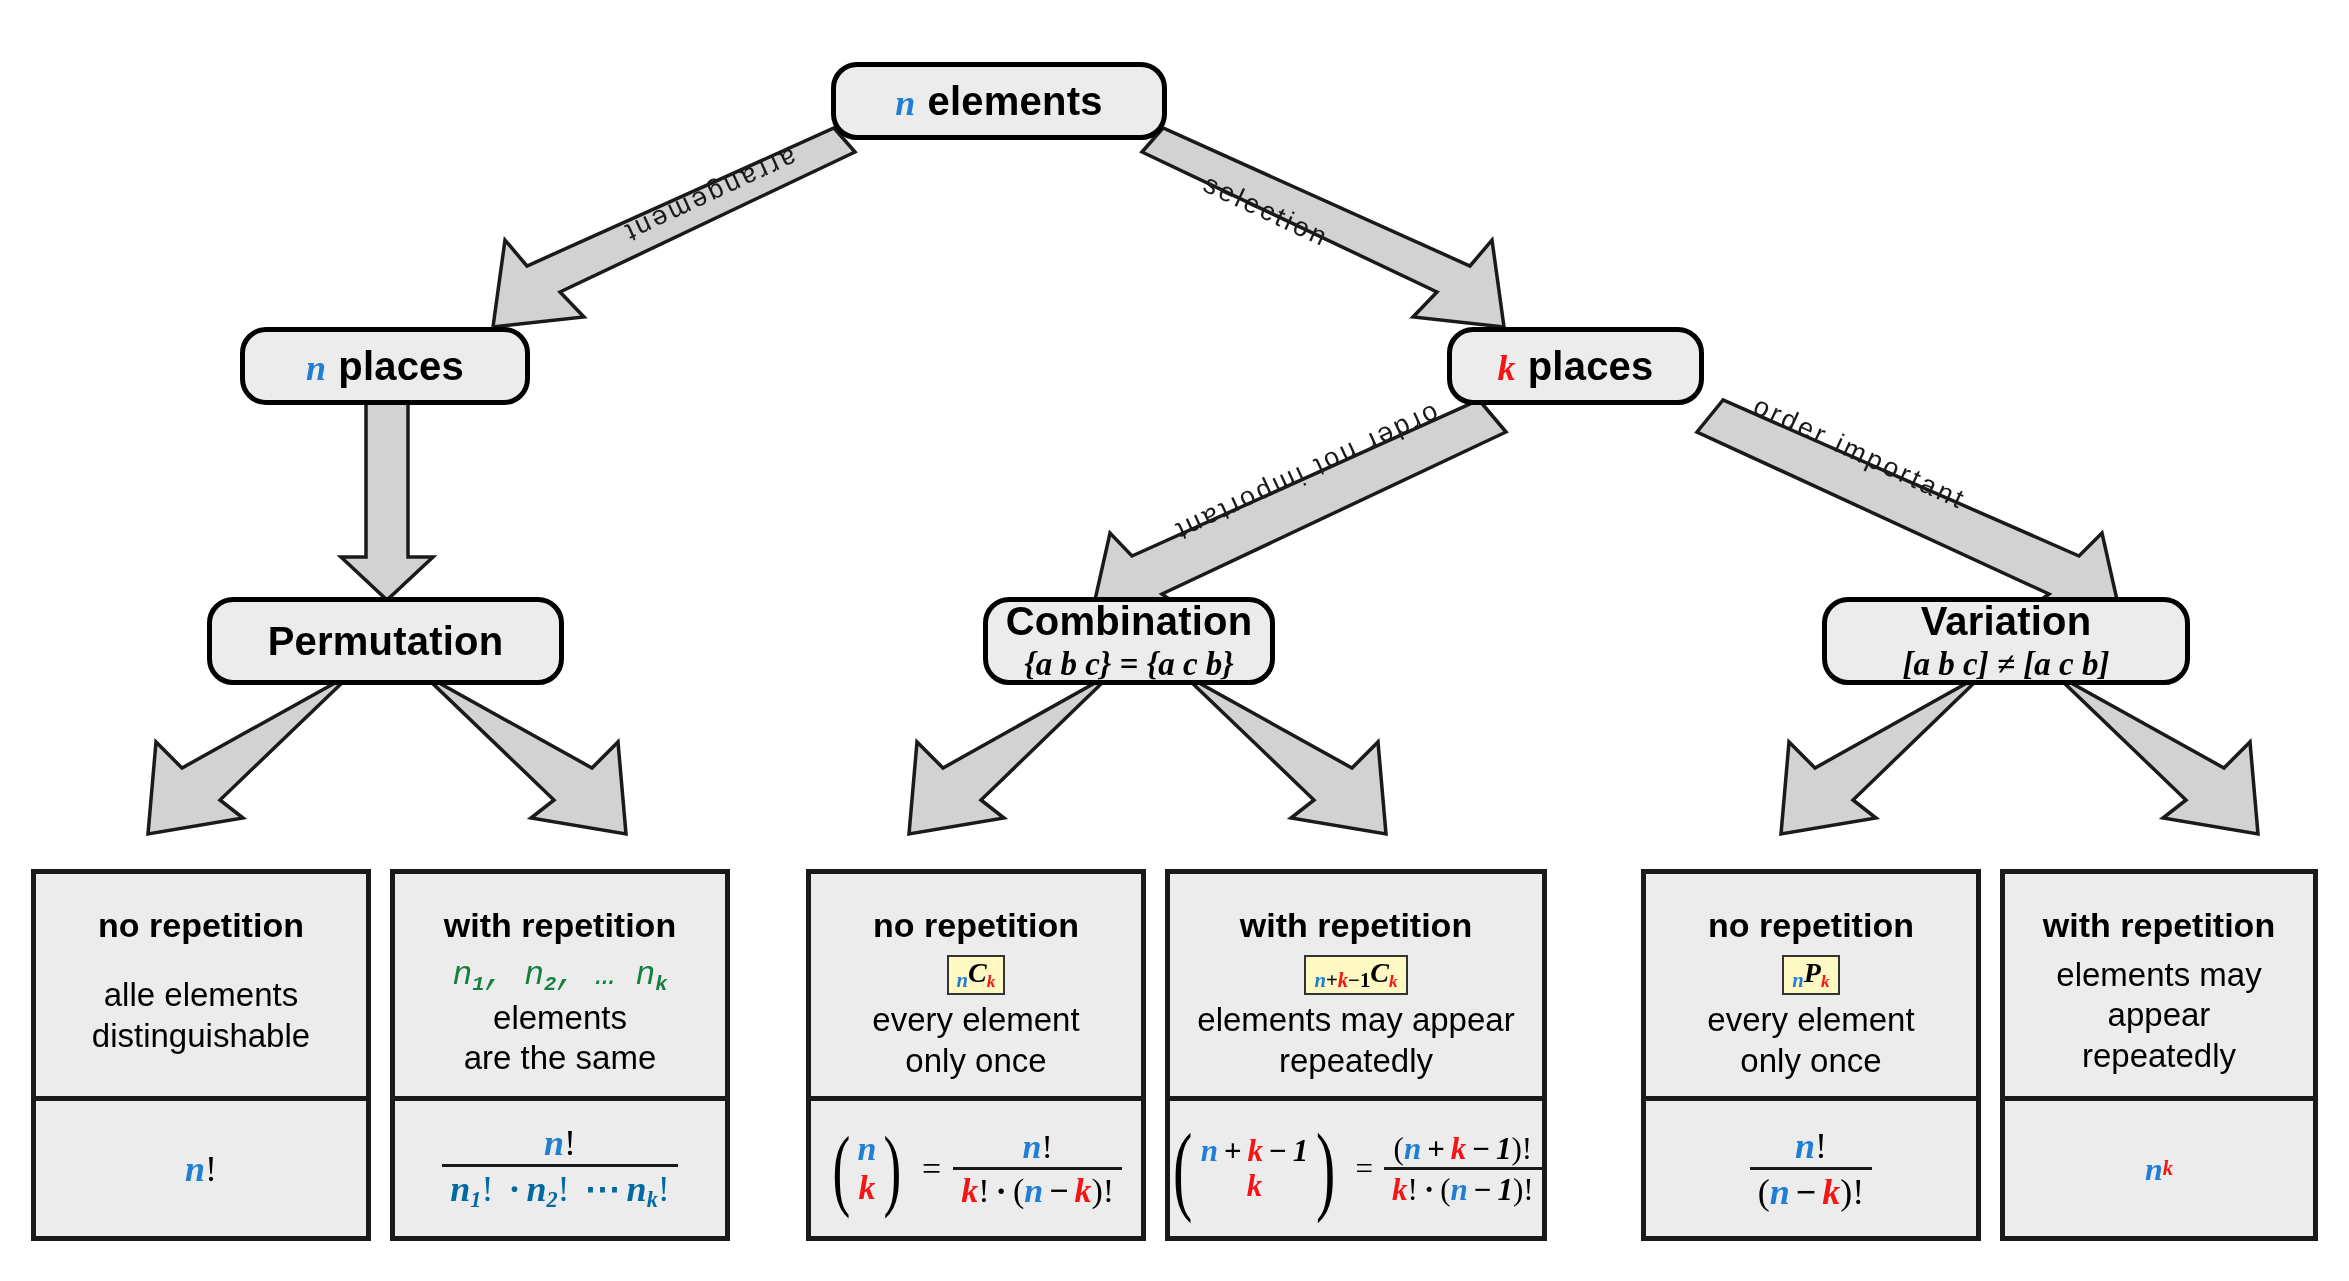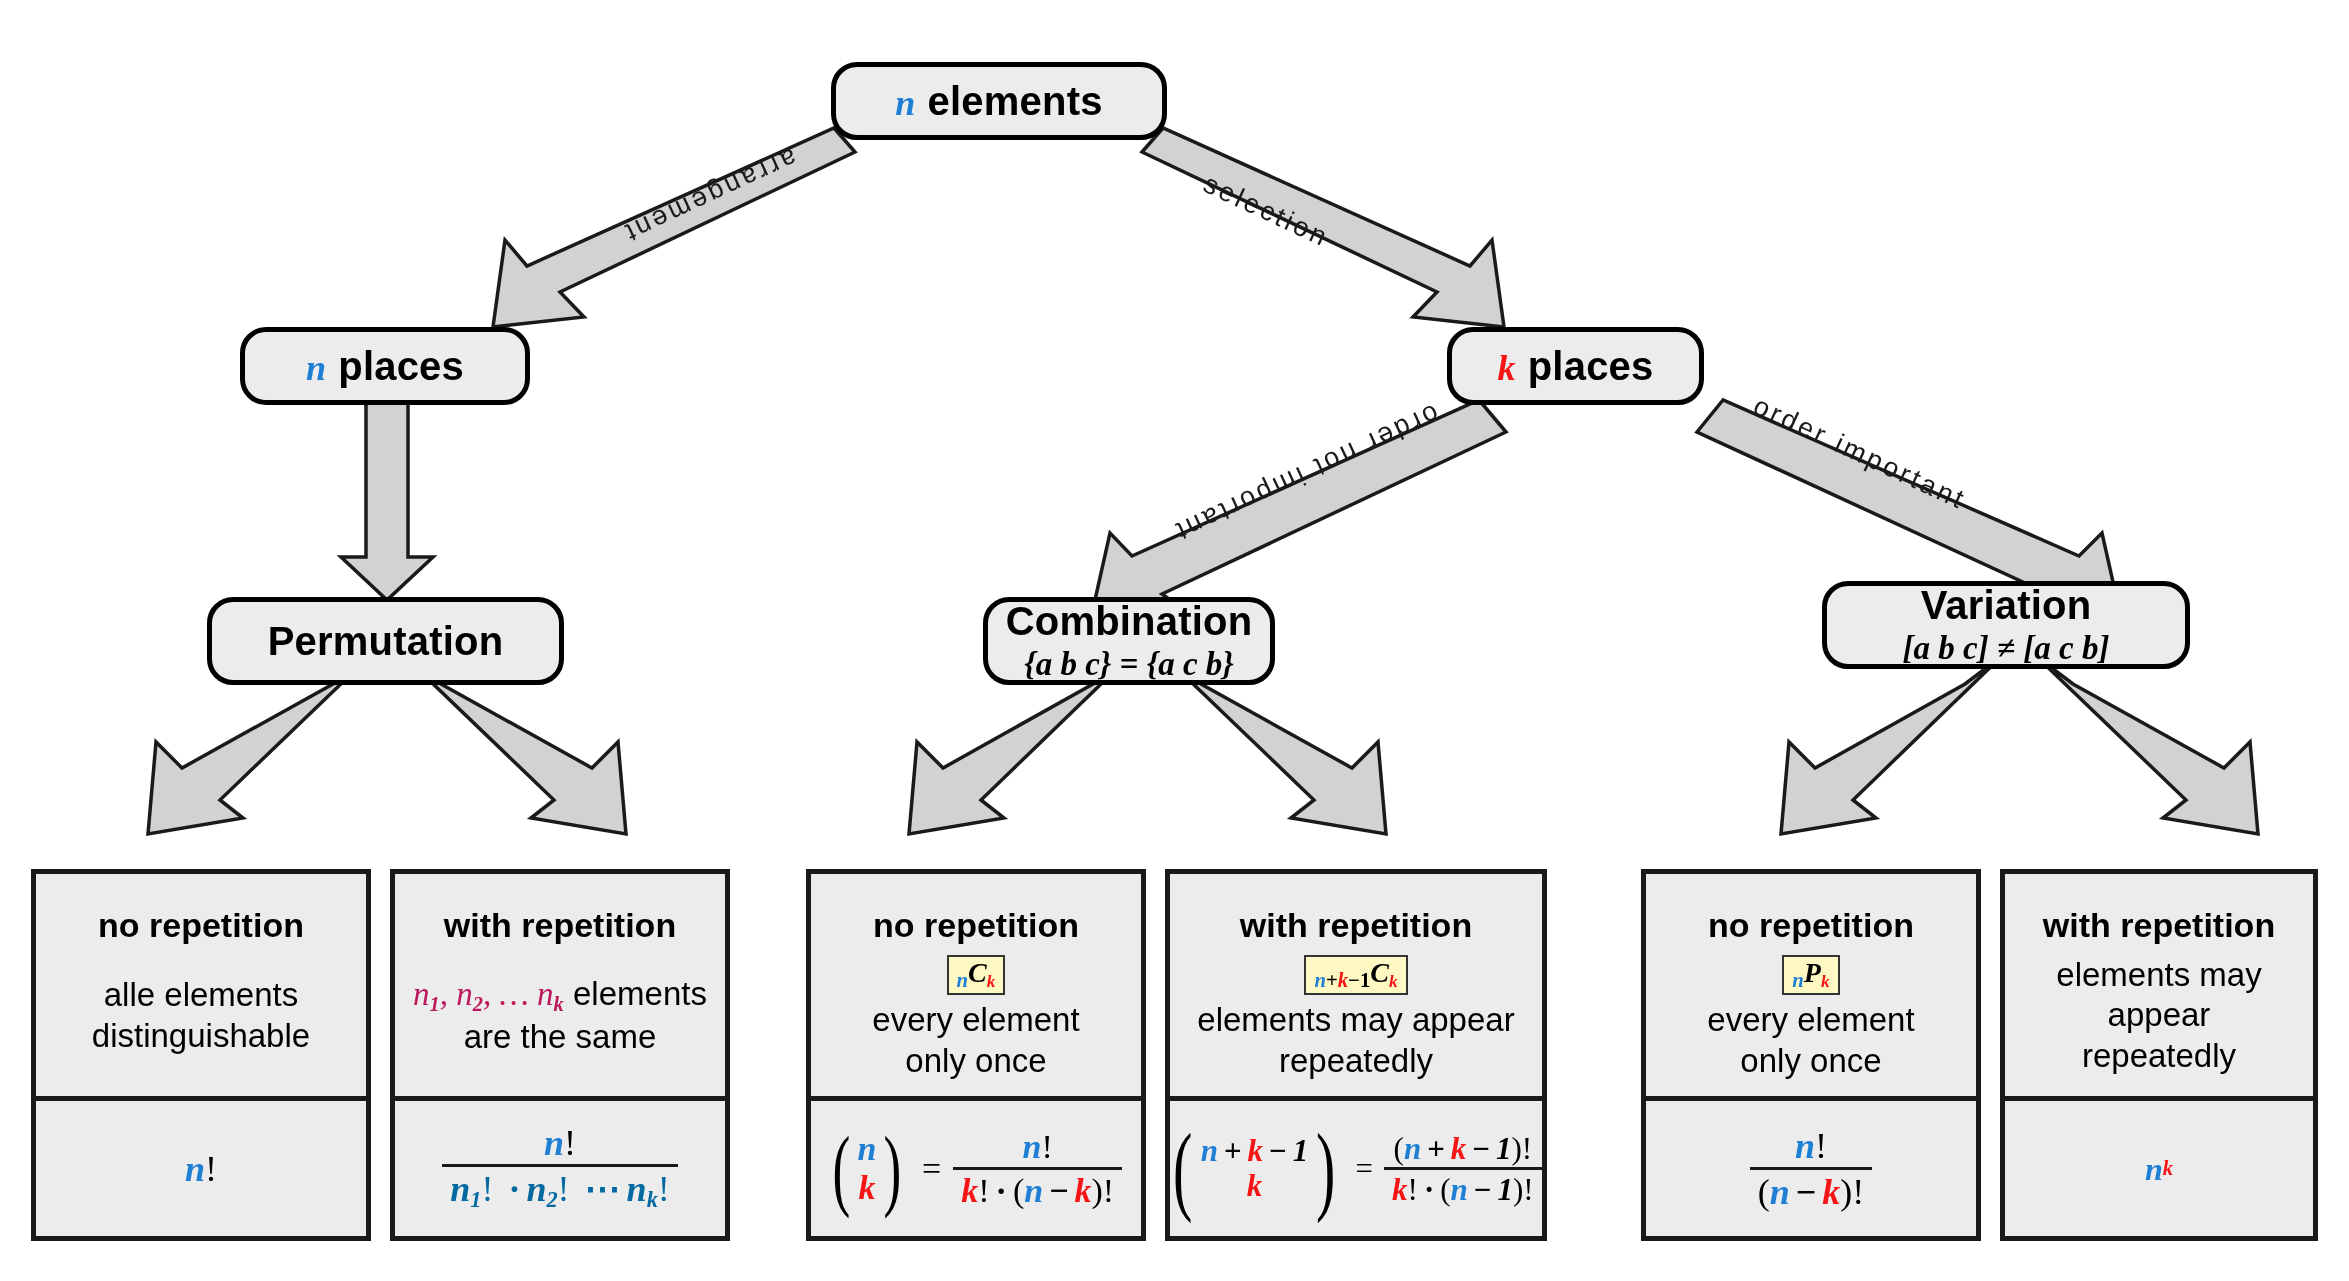--- a/index.html
+++ b/index.html
@@ -100,23 +100,23 @@
     white-space: nowrap;
   }
   .leaf .desc {
     font-size: 33px;
     line-height: 1.22;
     margin-top: auto;
     margin-bottom: auto;
     padding: 0 10px 10px 10px;
   }
   .leaf .desc .grn {
-    font-family: Liberation Serif, serif;
-    font-style: italic;
-    color: #be185d;
+    font-family: Liberation Mono, monospace;
+    font-style: italic;
+    color: #15803d;
   }
 
   
   .blue { color: #1f7fd4; }
   .red  { color: #f61414; }
   .green{ color: #0369a1; }
 
   
   .math {
     font-family: "Liberation Serif", serif;
@@ -279,21 +279,21 @@
 
   <div class="node" style="left:207px; top:597px; width:357px; height:88px;">
     <div class="title">Permutation</div>
   </div>
 
   <div class="node" style="left:983px; top:597px; width:292px; height:88px;">
     <div class="title">Combination</div>
     <div class="sub">{a b c} = {a c b}</div>
   </div>
 
-  <div class="node" style="left:1822px; top:581px; width:368px; height:88px;">
+  <div class="node" style="left:1822px; top:597px; width:368px; height:88px;">
     <div class="title">Variation</div>
     <div class="sub">[a b c] ≠ [a c b]</div>
   </div>
 
   <div class="leaf" style="left:31px; top:869px; width:340px; height:372px;">
     <div class="upper">
       <div class="head">no repetition</div>
       <div class="desc">
         <div>alle elements</div>
         <div>distinguishable</div>

